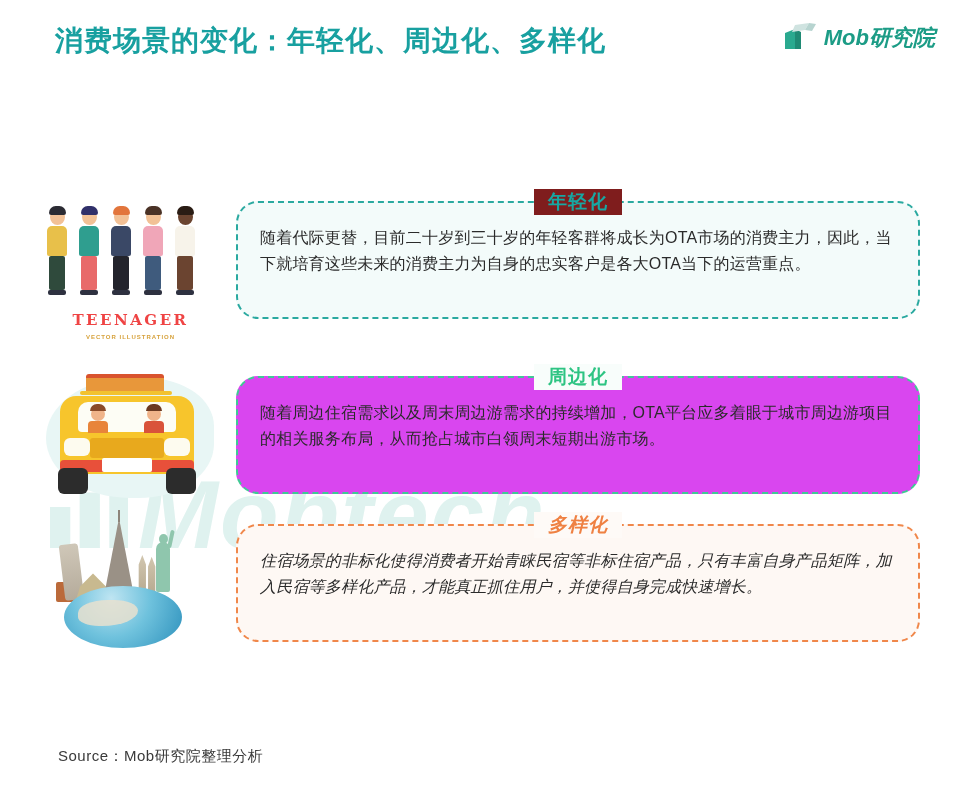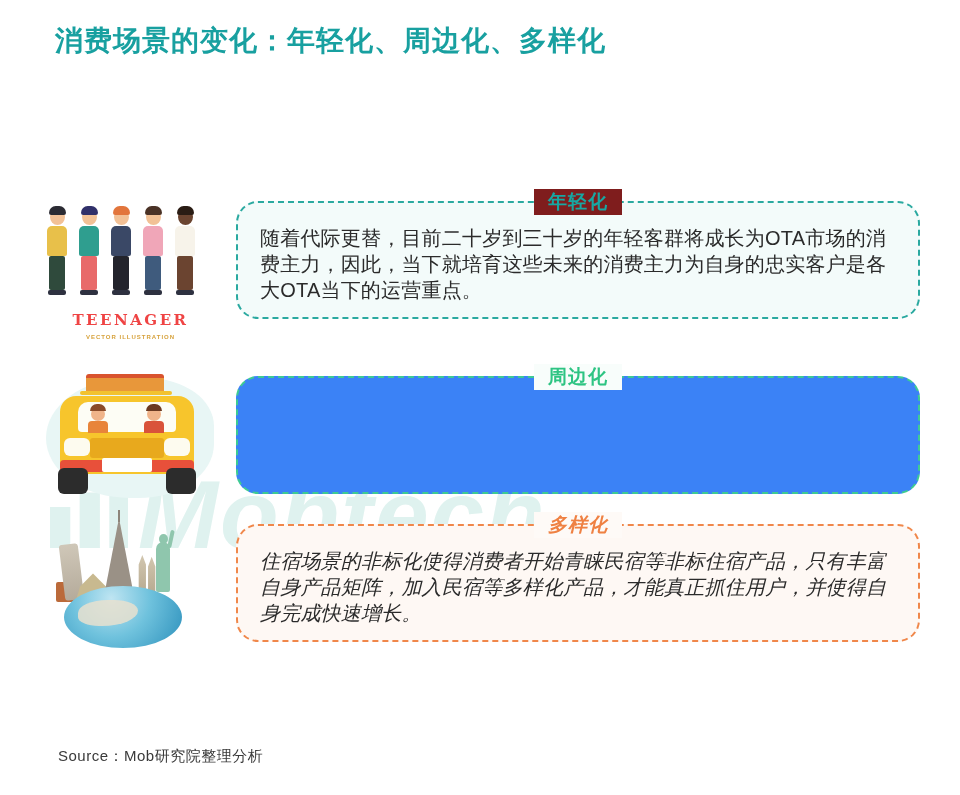--- a/index.html
+++ b/index.html
@@ -125,21 +125,21 @@
     width: 684px;
     height: 118px;
     border-radius: 22px;
     box-sizing: border-box;
   }
   .infobox-body {
     position: absolute;
     left: 22px;
     right: 18px;
     top: 22px;
-    font-size: 20px;
+    font-size: 16px;
     line-height: 26px;
     color: #2b2b2b;
     letter-spacing: 0.2px;
   }
   .box-title {
     position: absolute;
     top: -14px;
     left: 50%;
     transform: translateX(-50%);
     padding: 0 14px;
@@ -147,21 +147,21 @@
     font-weight: bold;
     letter-spacing: 1px;
     line-height: 26px;
     white-space: nowrap;
   }
 
   
   .theme-teal .infobox { border: 2.5px dashed #2aa9a0; background: #f3fbfa; }
   .theme-teal .box-title { color: #17a8a3; background: #7f1d1d; }
   
-  .theme-green .infobox { border: 2.5px dashed #3ecb93; background: #3b82f6; }
+  .theme-green .infobox { border: 2.5px dashed #3ecb93; background: #d946ef; }
   .theme-green .box-title { color: #2ec483; background: #f8fdfb; }
   
   .theme-orange .infobox { border: 2.5px dashed #f0874a; background: #fef8f4; }
   .theme-orange .box-title { color: #ef8143; background: #fefaf7; }
 
   
   .footer {
     position: absolute;
     left: 0;
     top: 735px;
@@ -360,20 +360,31 @@
 <body>
 
 <div class="watermark-bg">
   <span class="wm-mark"></span>
   <span>Mobtech</span>
 </div>
 
 <div class="header">
   <div class="title-main">消费场景的变化：年轻化、周边化、多样化</div>
 
+  <div class="logo">
+    <span class="logo-mark">
+      <svg width="34" height="30" viewBox="0 0 34 30" xmlns="http://www.w3.org/2000/svg">
+        <path d="M2 26 L2 10 L12 6 L12 26 Z" fill="#2aa98f"></path>
+        <path d="M12 26 L12 6 L18 9 L18 26 Z" fill="#1f8a74"></path>
+        <path d="M12 2 L26 0 L22 7 L9 9 Z" fill="#cfe3e0"></path>
+        <path d="M22 7 L26 0 L33 1 L29 8 Z" fill="#b7d4d0"></path>
+      </svg>
+    </span>
+    <span class="logo-text">Mob研究院</span>
+  </div>
 </div>
 
 <div class="row row-1 theme-teal">
 
   <div class="illus">
     <div class="teen-wrap">
 
       <div class="person" style="left:6px;">
         <div class="p-head" style="background:#f2c196;">
             <div class="p-hair" style="background:#2b2b33;"></div>
@@ -453,20 +464,21 @@
       <div class="car-light r"></div>
       <div class="car-bumper"></div>
       <div class="car-plate"></div>
       <div class="car-wheel l"></div>
       <div class="car-wheel r"></div>
     </div>
   </div>
 
   <div class="infobox">
     <div class="box-title">周边化</div>
+    <div class="infobox-body">随着周边住宿需求以及周末周边游需求的持续增加，OTA平台应多着眼于城市周边游项目的相关服务布局，从而抢占城市白领周末短期出游市场。</div>
   </div>
 </div>
 
 <div class="row row-3 theme-orange">
 
   <div class="illus">
     <div class="world-wrap">
       <div class="gate"></div>
       <div class="pisa"></div>
       <div class="temple"></div>

